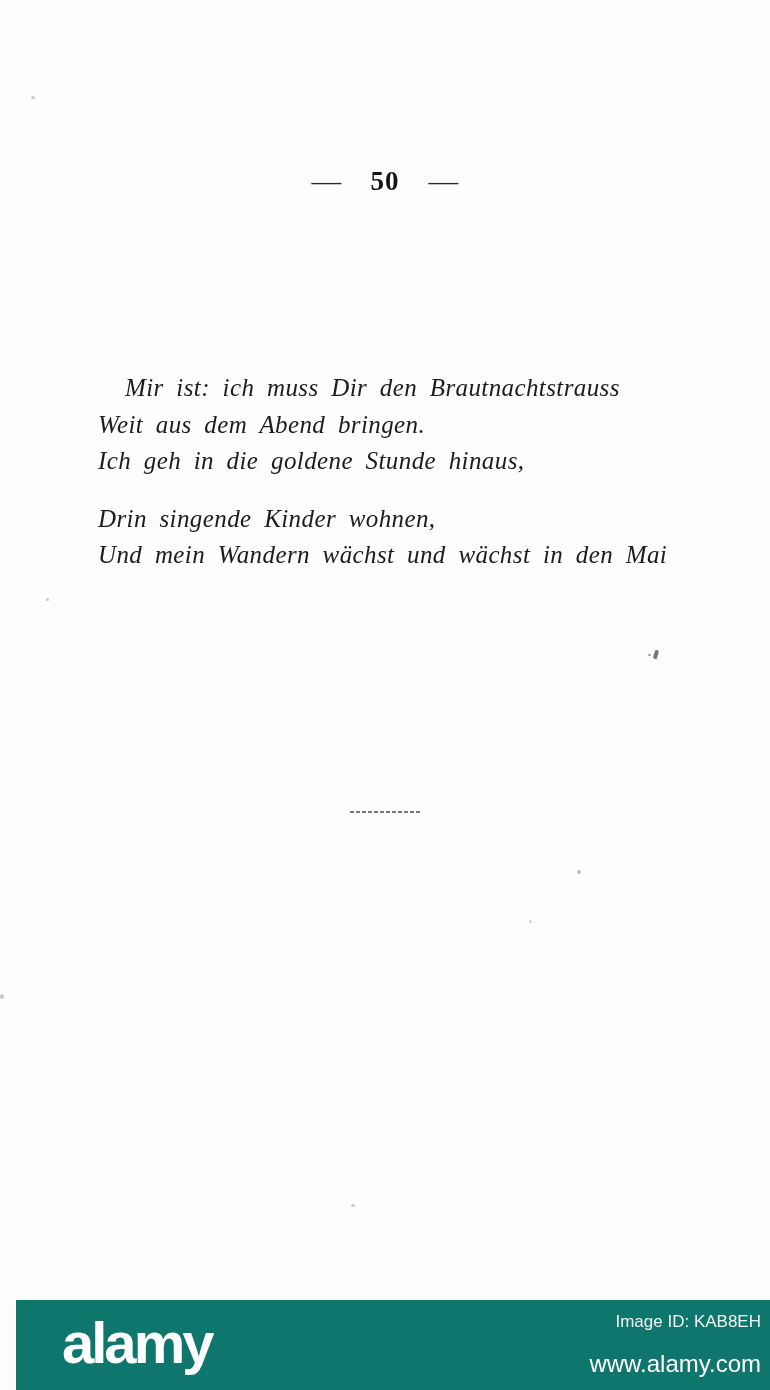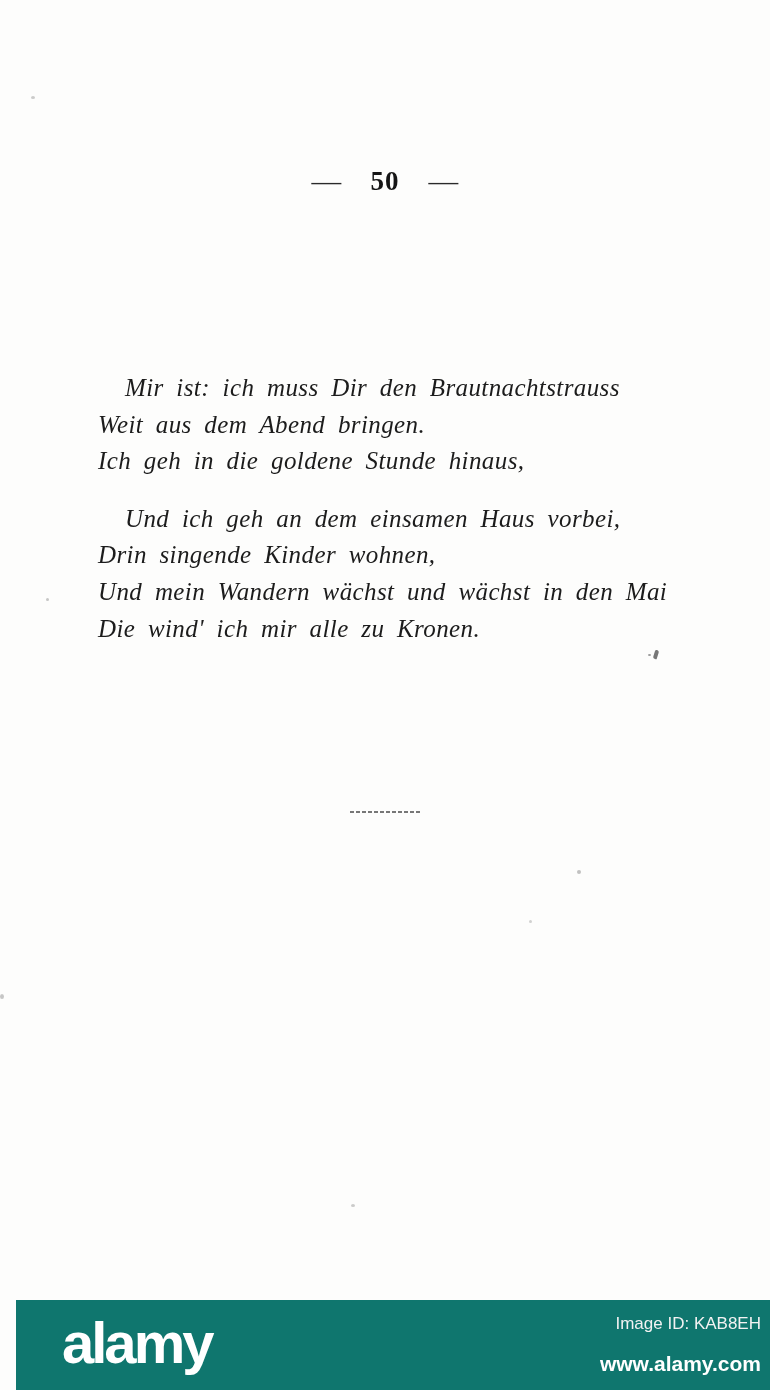--- a/index.html
+++ b/index.html
@@ -132,22 +132,22 @@
     text-align: right;
     line-height: 1.25;
   }
   .image-id {
     font-size: 17px;
     font-weight: normal;
     color: #f2f2f2;
     margin-bottom: 17px;
   }
   .site-url {
-    font-size: 21px;
-    font-weight: bold;
+    font-size: 24px;
+    font-weight: normal;
     color: #ffffff;
   }
 </style>
 </head>
 <body>
 
 <div class="sheet">
 
   <div class="page-header">
     <span class="dash">—</span>
@@ -155,24 +155,22 @@
     <span class="dash">—</span>
   </div>
 
   <div class="poem">
     <div class="stanza stanza-1">
       <p class="line indent">Mir ist: ich muss Dir den Brautnachtstrauss</p>
       <p class="line">Weit aus dem Abend bringen.</p>
       <p class="line">Ich geh in die goldene Stunde hinaus,</p>
     </div>
     <div class="stanza stanza-2">
-      <p class="line indent">Und ich geh an dem einsamen Haus vorbei,</p>
       <p class="line">Drin singende Kinder wohnen,</p>
       <p class="line">Und mein Wandern wächst und wächst in den Mai</p>
-      <p class="line">Die wind' ich mir alle zu Kronen.</p>
     </div>
   </div>
 
   <div class="ink-smudge"></div>
 
   <div class="divider"></div>
 
   <div class="speck" style="left:31px; top:96px; width:4px; height:3px; opacity:.45;"></div>
   <div class="speck" style="left:46px; top:598px; width:3px; height:3px; opacity:.5;"></div>
   <div class="speck" style="left:577px; top:870px; width:4px; height:4px; opacity:.55;"></div>

